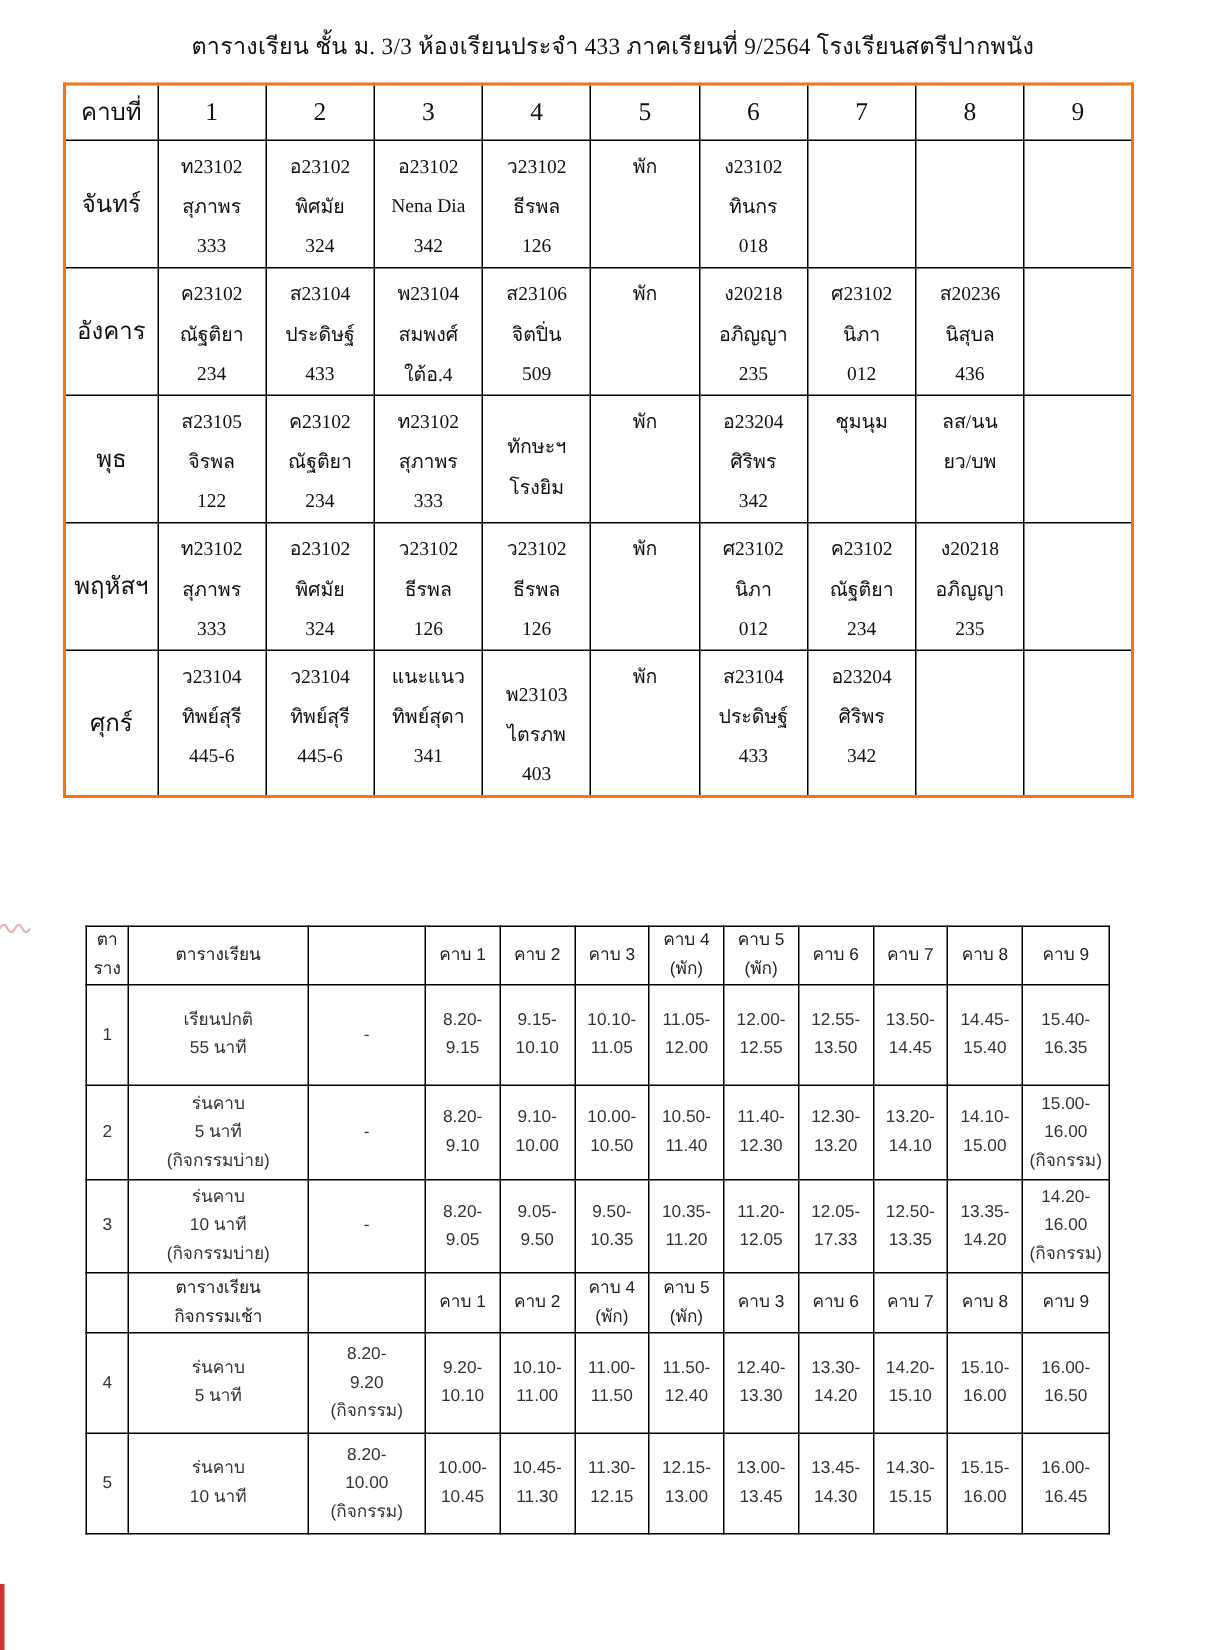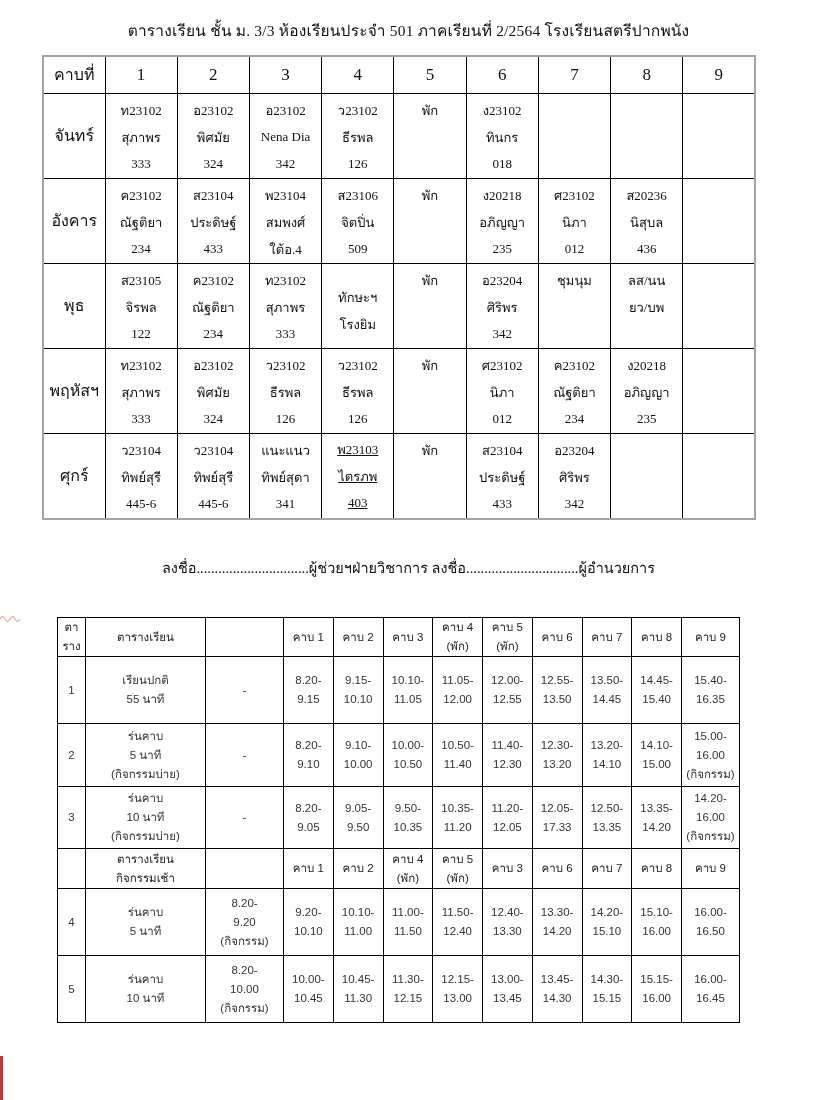--- a/index.html
+++ b/index.html
@@ -2,21 +2,21 @@
 <html><head>
 <meta charset="utf-8">
 <style>
   html,body{margin:0;padding:0;background:#fff;}
   .page{position:relative;width:817px;height:1100px;background:#fff;overflow:hidden;
         font-family:"Liberation Serif", serif;color:#111;}
   .title{position:absolute;top:18px;left:0;width:100%;text-align:center;
          font-size:15.5px;letter-spacing:.2px;}
   table{border-collapse:collapse;table-layout:fixed;}
   
-  .sched{position:absolute;left:42px;top:55px;width:714px;border:2px solid #a3a3a3;}
+  .sched{position:absolute;left:42px;top:55px;width:714px;border:2px solid #f97316;}
   .sched td,.sched th{border:1px solid #000;padding:0;font-weight:normal;
         text-align:center;overflow:hidden;}
   .sched .corner{font-size:16px;vertical-align:middle;}
   .sched .pnum{font-size:17px;vertical-align:middle;}
   .sched .daylbl{font-size:16px;vertical-align:middle;}
   .sched .timec{font-size:11.5px;vertical-align:middle;letter-spacing:-0.2px;}
   .sched .dayc{vertical-align:top;font-size:13px;}
   .sched .dayc .cl{height:27px;display:flex;align-items:center;justify-content:center;}
   
   .ttitle{position:absolute;top:594px;left:0;width:100%;text-align:center;
@@ -30,21 +30,21 @@
   
   .sig{position:absolute;top:556px;left:0;width:100%;text-align:center;font-size:14.5px;}
   
   .squiggle{position:absolute;left:0;top:608px;opacity:.65;}
   .streak{position:absolute;left:0;top:1056px;width:3px;height:44px;}
 </style>
 </head>
 <body>
 
 <div class="page">
-  <div class="title">ตารางเรียน ชั้น ม. 3/3 ห้องเรียนประจำ 501 ภาคเรียนที่ 2/2564 โรงเรียนสตรีปากพนัง</div>
+  <div class="title">ตารางเรียน ชั้น ม. 3/3 ห้องเรียนประจำ 433 ภาคเรียนที่ 9/2564 โรงเรียนสตรีปากพนัง</div>
 
   <table class="sched">
     <colgroup>
       <col style="width:62px">
       <col>
         <col>
         <col>
         <col>
         <col>
         <col>
@@ -231,21 +231,21 @@
           <td class="dayc" style="padding-top: 3px;">
             <div class="cl">ว23104</div>
             <div class="cl">ทิพย์สุรี</div>
             <div class="cl">445-6</div>
           </td>
           <td class="dayc" style="padding-top: 3px;">
             <div class="cl">แนะแนว</div>
             <div class="cl">ทิพย์สุดา</div>
             <div class="cl">341</div>
           </td>
-          <td class="dayc" style="padding-top: 2px; text-decoration: underline;">
+          <td class="dayc" style="padding-top: 15px;">
             <div class="cl">พ23103</div>
             <div class="cl">ไตรภพ</div>
             <div class="cl">403</div>
           </td>
           <td class="dayc" style="padding-top: 3px;">
             <div class="cl">พัก</div>
           </td>
           <td class="dayc" style="padding-top: 3px;">
             <div class="cl">ส23104</div>
             <div class="cl">ประดิษฐ์</div>
@@ -255,21 +255,20 @@
             <div class="cl">อ23204</div>
             <div class="cl">ศิริพร</div>
             <div class="cl">342</div>
           </td>
           <td class="dayc" style="padding-top: 3px;"></td>
           <td class="dayc" style="padding-top: 3px;"></td>
         </tr>
       </tbody>
   </table>
 
-  <div class="sig">ลงชื่อ...............................ผู้ช่วยฯฝ่ายวิชาการ ลงชื่อ...............................ผู้อำนวยการ</div>
 
 
   <table class="tt">
     <colgroup>
       <col style="width:28px">
         <col style="width:120px">
         <col style="width:78px">
       <col>
         <col>
         <col>

